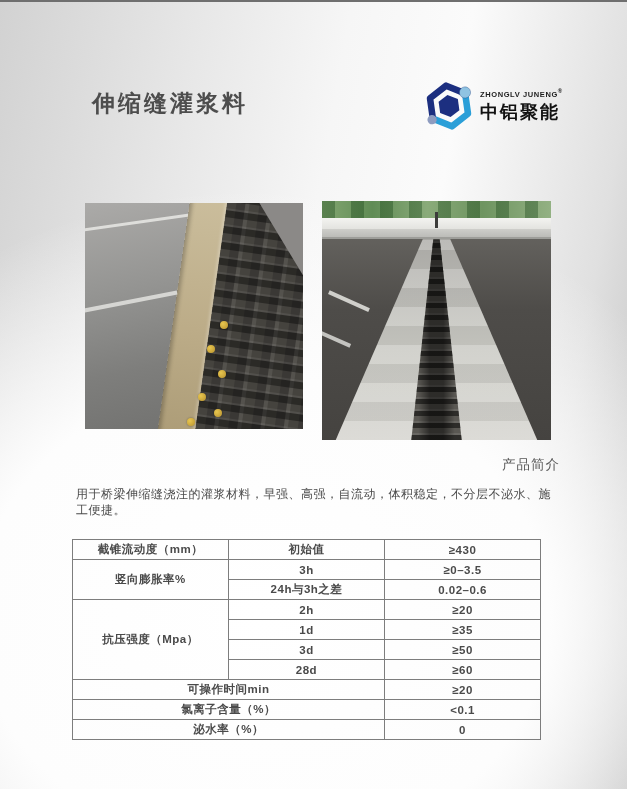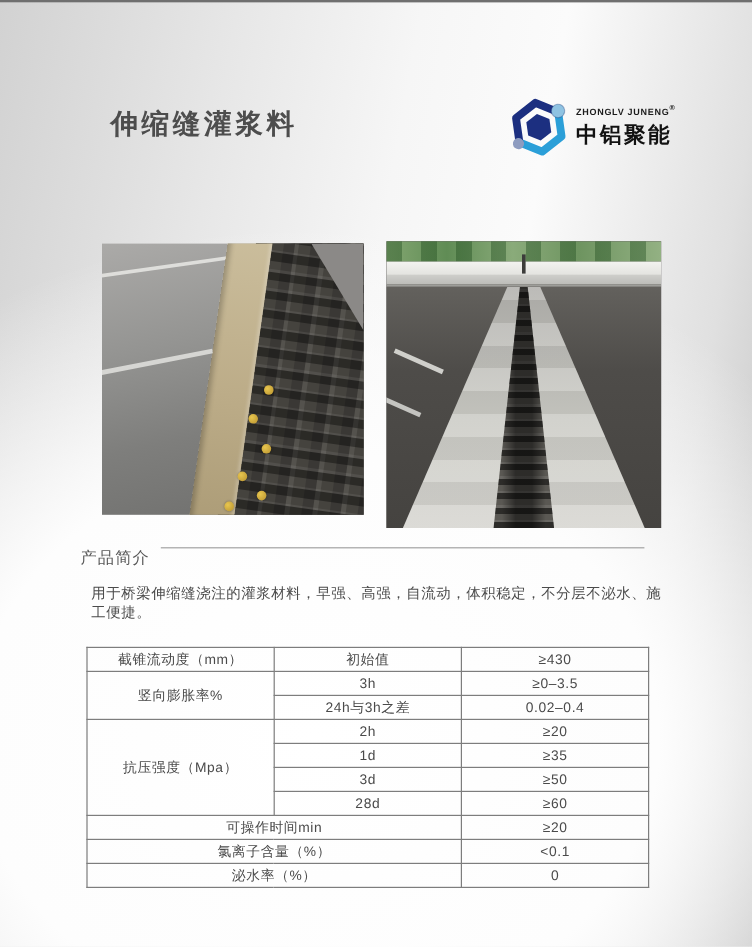--- a/index.html
+++ b/index.html
@@ -68,33 +68,33 @@
   .rp-joint { left:0; top:0; width:100%; height:100%;
     clip-path:polygon(48.6% 0, 51.4% 0, 61% 100%, 39% 100%);
     background:
       linear-gradient(90deg, rgba(0,0,0,0) 42%, rgba(0,0,0,.5) 47% 53%, rgba(0,0,0,0) 58%),
       repeating-linear-gradient(0deg, rgba(0,0,0,.5) 0 5px, rgba(255,255,255,.09) 5px 7px, rgba(0,0,0,0) 7px 12px),
       #5a5853; }
   .rp-lane1 { left:2%; top:30%; width:19%; height:4px; background:#e6e6e2; transform:rotate(24deg); opacity:.85; }
   .rp-lane2 { left:-4%; top:48%; width:17%; height:4px; background:#e2e2de; transform:rotate(24deg); opacity:.8; }
 
   
-  .section-head { position:absolute; left:67px; width:470px; display:flex; align-items:flex-start; }
+  .section-head { position:absolute; left:90px; width:470px; display:flex; align-items:flex-end;flex-direction:column; }
   .section-head .label { font-size:13.5px; color:#575757; letter-spacing:1px; white-space:nowrap; }
   .section-head .rule { flex:1; border-bottom:1px solid #a2a2a2; margin-left:9px; margin-bottom:2px; }
   .head-intro { top:454px; }
   .head-specs { top:511px; }
   .intro-text { position:absolute; left:76px; top:484px; width:478px;
     font-size:12px; color:#4b4b4b; letter-spacing:0.5px; line-height:16px; }
 
   
   .spec-table { position:absolute; left:72px; top:537px; width:469px;
     border-collapse:collapse; table-layout:fixed; }
   .spec-table td { border:1px solid #7d7d7d; height:20px; text-align:center; vertical-align:middle;
-    font-size:11.5px; color:#4a4a4a; letter-spacing:0.5px; padding:0 2px; }
+    font-size:11.5px; color:#4a4a4a; letter-spacing:0.5px; padding:0 2px;font-weight:bold; }
 </style>
 </head>
 <body>
 
 <div class="page">
 
   <div class="title">伸缩缝灌浆料</div>
 
   <div class="logo">
     <svg class="logo-icon" viewBox="0 0 60 60">
@@ -162,21 +162,21 @@
         <td>初始值</td>
         <td>≥430</td>
       </tr>
       <tr>
         <td rowspan="2">竖向膨胀率%</td>
         <td>3h</td>
         <td>≥0–3.5</td>
       </tr>
       <tr>
         <td>24h与3h之差</td>
-        <td>0.02–0.4</td>
+        <td>0.02–0.6</td>
       </tr>
       <tr>
         <td rowspan="4">抗压强度（Mpa）</td>
         <td>2h</td>
         <td>≥20</td>
       </tr>
       <tr>
         <td>1d</td>
         <td>≥35</td>
       </tr>

